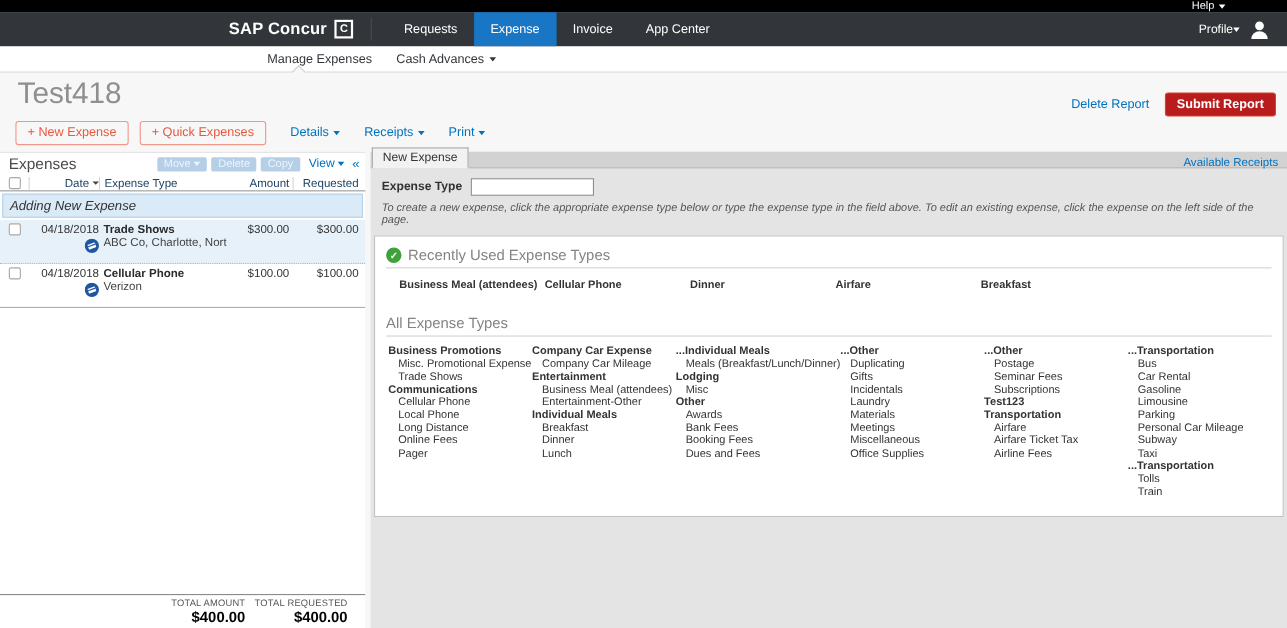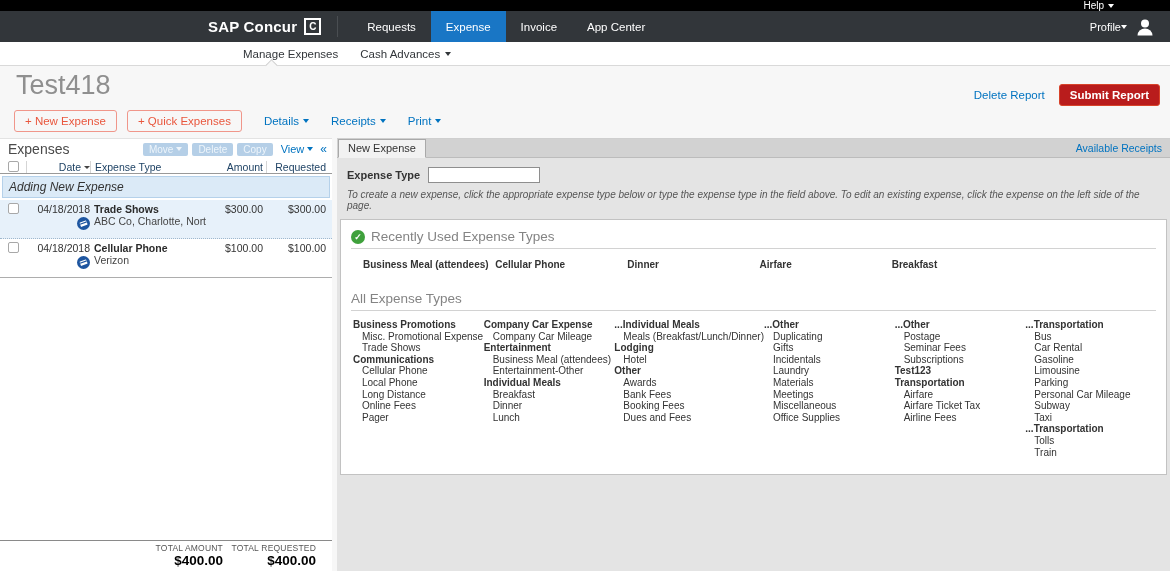--- a/index.html
+++ b/index.html
@@ -67,21 +67,21 @@
   .row-icon { margin-top:2px; margin-left:1px; cursor:pointer; }
   .totals { position:absolute; bottom:0; left:0; right:0; background:#fff; border-top:1px solid #8a8a8a; display:flex; justify-content:flex-end; padding:2px 8px 3px; }
   .total-block { text-align:right; }
   .total-block.amount { width:110px; }
   .total-block.requested { width:93px; margin-right:8px; }
   .total-label { font-size:8.5px; color:#555; letter-spacing:0.2px; }
   .total-value { font-size:13.5px; font-weight:bold; color:#000; }
 
   
   .right-panel { position:absolute; left:337px; top:0; right:0; bottom:0; background:#e4e4e4; border-top:1px solid #cfcfcf; }
-  .tab-strip { position:relative; height:19px; background:#d2d2d2; border-bottom:1px solid #bcbcbc; }
+  .tab-strip { position:relative; height:14px; background:#d2d2d2; border-bottom:1px solid #bcbcbc; }
   .ne-tab { position:absolute; left:1px; bottom:-1px; background:#f2f2f2; border:1px solid #a9a9a9; border-bottom:1px solid #f2f2f2; padding:2px 9px 3px; font-size:11px; color:#333; cursor:pointer; }
   .avail-receipts { position:absolute; right:8px; top:3px; font-size:10.5px; color:#0073c0; cursor:pointer; }
   .ne-form { padding:9px 10px 4px; }
   .ne-form-row { display:flex; align-items:center; gap:8px; }
   .ne-label { font-size:11px; font-weight:bold; color:#333; }
   .ne-input { width:112px; height:16px; border:1px solid #8e8e8e; background:#fff; font-size:11px; padding:1px 4px; font-family:"Liberation Sans", sans-serif; }
   .ne-help { font-style:italic; font-size:10px; color:#555; margin-top:6px; }
   .white-box { margin:4px 3px 0; background:#fff; border:1px solid #c2c2c2; padding:4px 10px 16px; }
   .section-title-row { display:flex; align-items:center; gap:6px; border-bottom:1px solid #d2d2d2; padding:5px 0 4px; }
   .section-title { color:#848484; font-size:13.5px; }
@@ -300,21 +300,21 @@
               <div class="type-item">Entertainment-Other</div>
               <div class="type-header">Individual Meals</div>
               <div class="type-item">Breakfast</div>
               <div class="type-item">Dinner</div>
               <div class="type-item">Lunch</div>
             </div>
             <div class="type-col">
               <div class="type-header">...Individual Meals</div>
               <div class="type-item">Meals (Breakfast/Lunch/Dinner)</div>
               <div class="type-header">Lodging</div>
-              <div class="type-item">Hotel</div>
+              <div class="type-item">Misc</div>
               <div class="type-header">Other</div>
               <div class="type-item">Awards</div>
               <div class="type-item">Bank Fees</div>
               <div class="type-item">Booking Fees</div>
               <div class="type-item">Dues and Fees</div>
             </div>
             <div class="type-col">
               <div class="type-header">...Other</div>
               <div class="type-item">Duplicating</div>
               <div class="type-item">Gifts</div>

